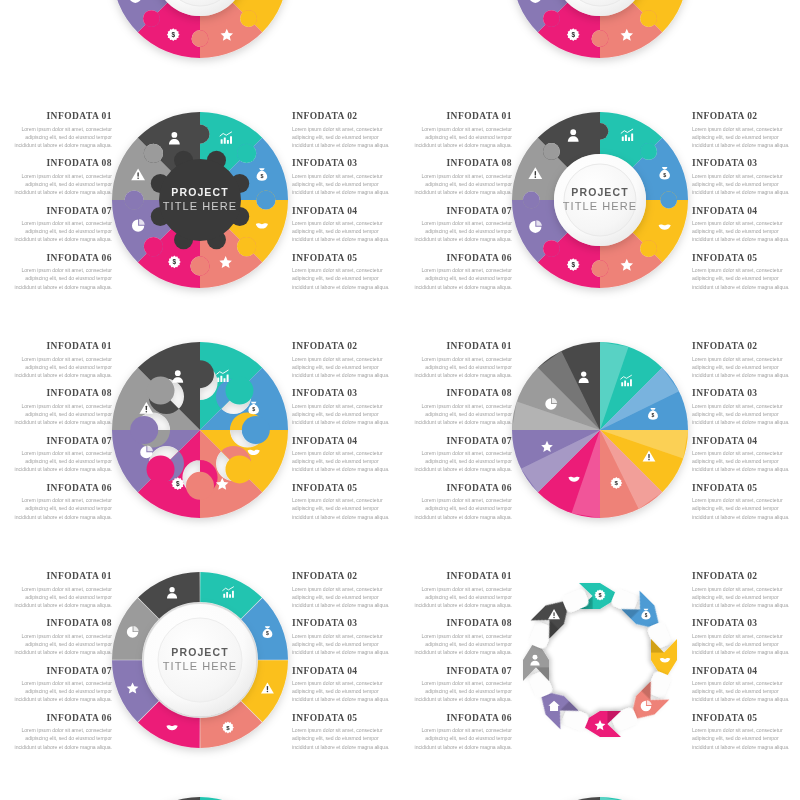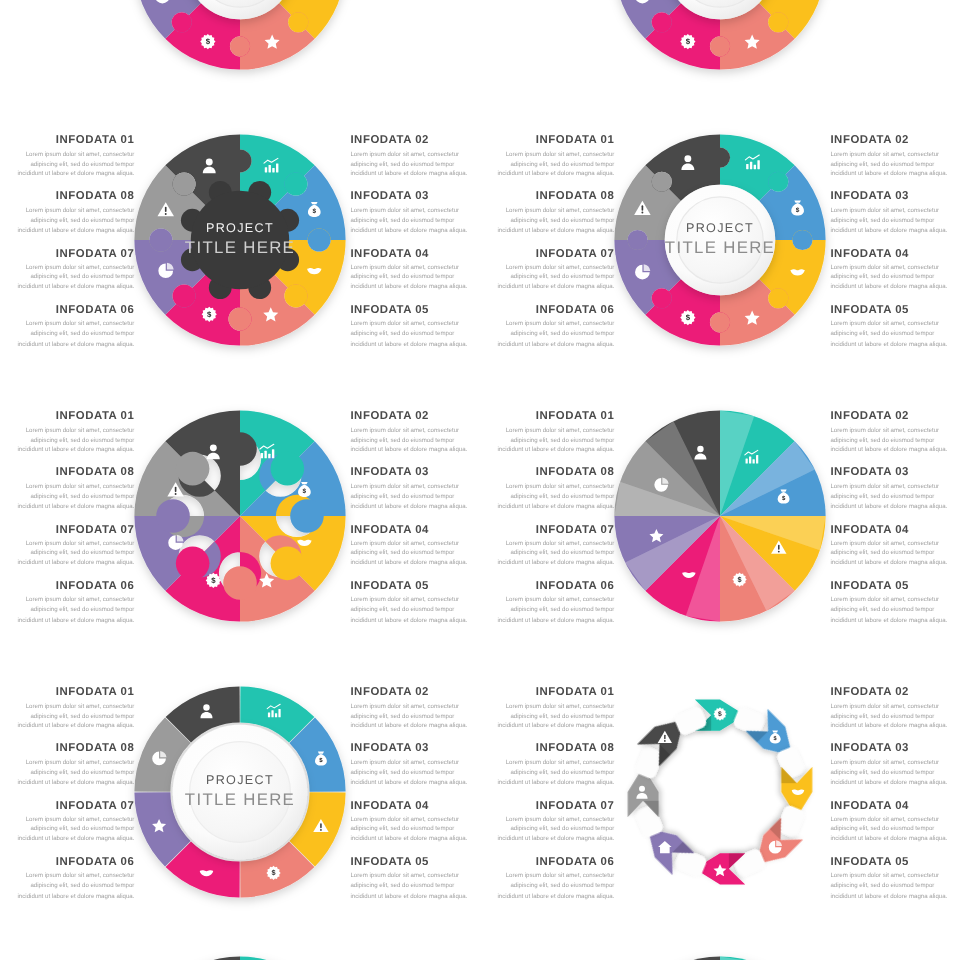--- a/index.html
+++ b/index.html
@@ -43,20 +43,21 @@
   .txtcol.left  { left: 8px;  text-align: right; align-items: flex-end; }
   .txtcol.right { right: 8px; text-align: left;  align-items: flex-end; }
 
   .item-title {
     font-size: 9.5px;
     font-weight: bold;
     letter-spacing: 0.45px;
     color: #4a4a4a;
     line-height: 1.25;
     white-space: nowrap;
+    font-family: Liberation Serif, serif;
   }
   .item-body {
     font-size: 5.1px;
     line-height: 1.62;
     color: #a2a2a2;
     width: 100px;
     margin-top: 1.5px;
   }
   .txtcol.left .item-body { text-align: right; }
   .txtcol.right .item-body { text-align: left; }
@@ -70,25 +71,25 @@
 
   
   .hub-dark-label {
     position: absolute;
     left: 50%; top: 50%;
     transform: translate(-50%, -50%);
     text-align: center;
     pointer-events: none;
   }
   .hub-title {
-    font-size: 10.5px; font-weight: normal; letter-spacing: 1.1px;
+    font-size: 10.5px; font-weight: bold; letter-spacing: 1.1px;
     line-height: 1.35;
   }
   .hub-sub {
-    font-size: 14px; letter-spacing: 1.1px; line-height: 1.4;
+    font-size: 11px; letter-spacing: 1.1px; line-height: 1.4;
   }
   .hub-dark .hub-title { color: #f2f2f2; }
   .hub-dark .hub-sub   { color: #cfcfcf; }
   .hub-light .hub-title{ color: #5d5d5d; }
   .hub-light .hub-sub  { color: #8c8c8c; }
 
   .icon-g { fill: #ffffff; }
 </style>
 </head>
 <body>

